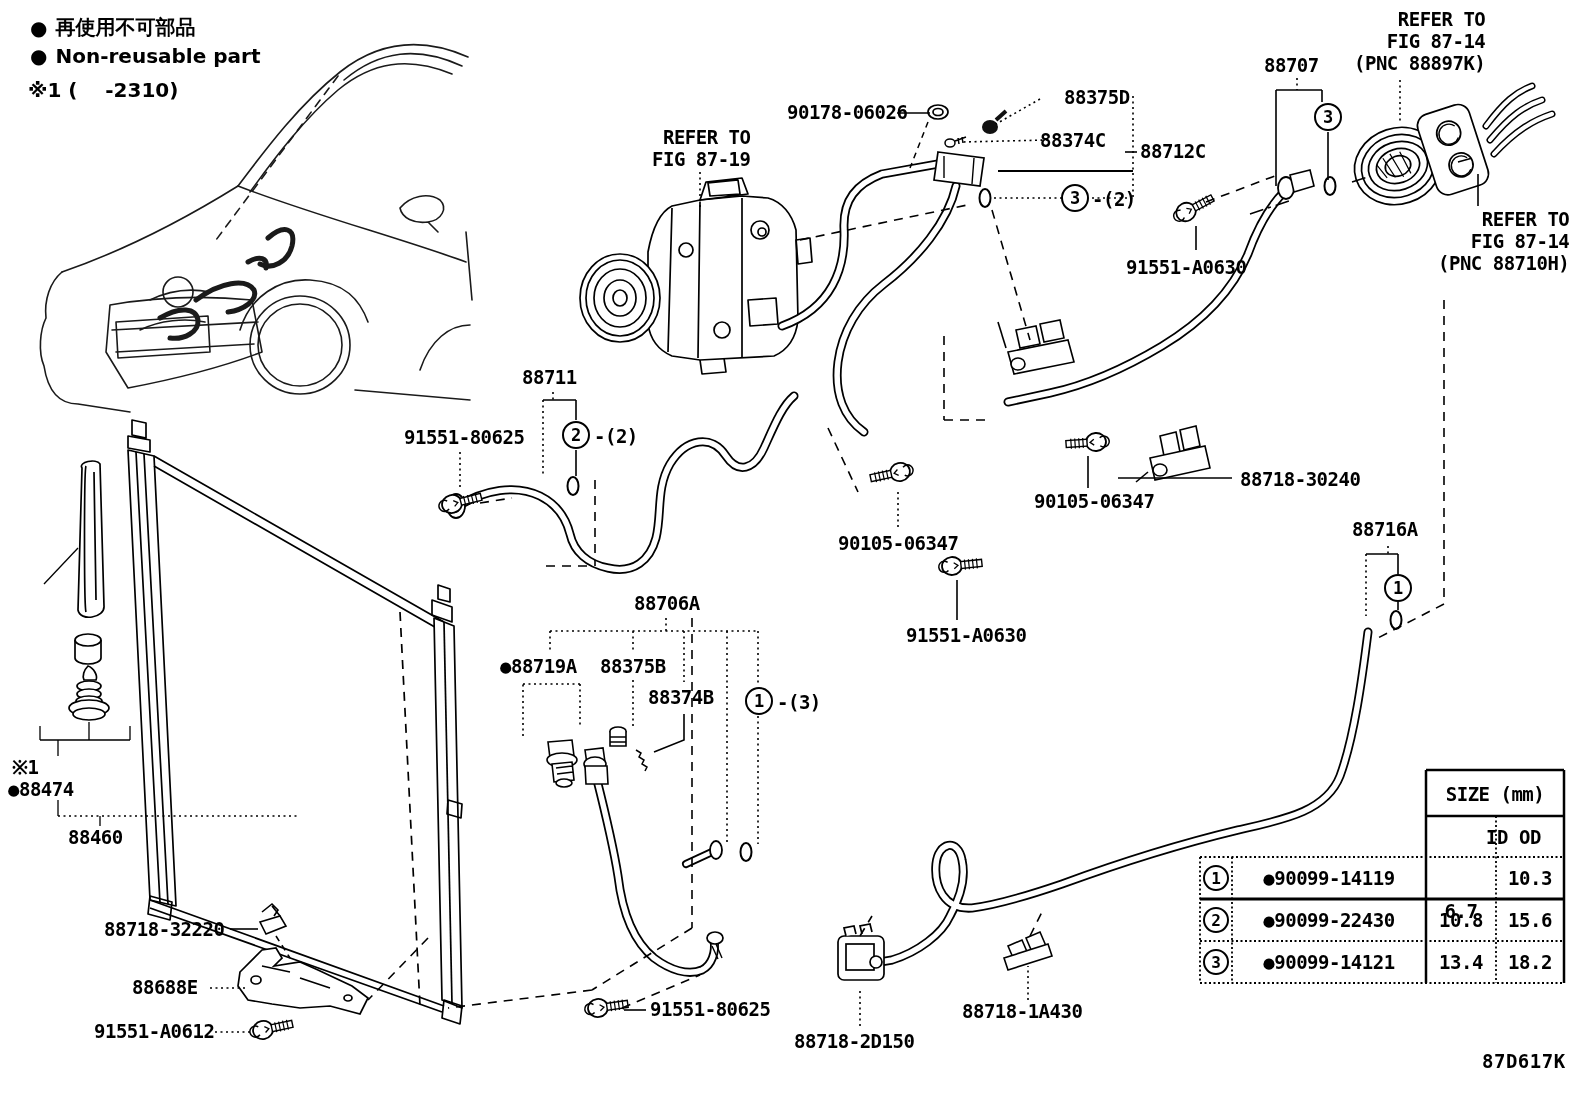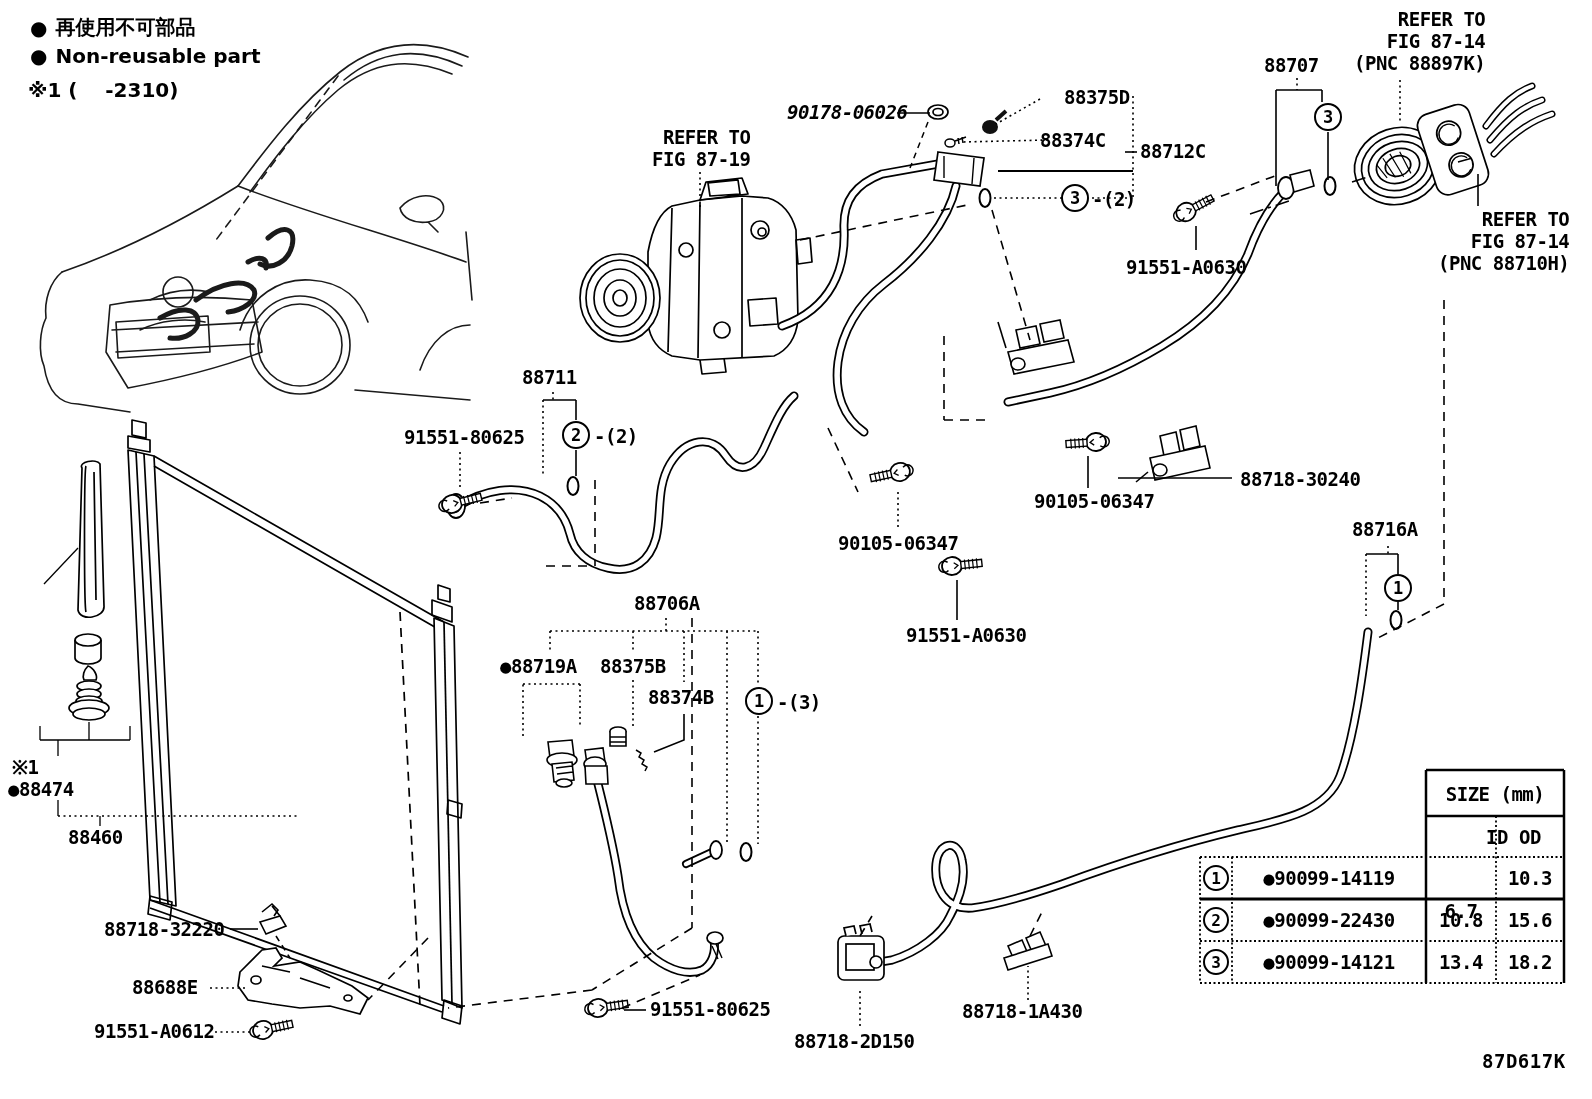--- a/index.html
+++ b/index.html
@@ -354,21 +354,21 @@
 
 <div class="ref" style="left:652px;top:126px;">REFER TO
 FIG 87-19</div>
 <div class="ref" style="left:1354px;top:8px;">REFER TO
 FIG 87-14
 (PNC 88897K)</div>
 <div class="ref" style="left:1438px;top:208px;">REFER TO
 FIG 87-14
 (PNC 88710H)</div>
 
-<div class="lbl" style="left:787px;top:101px;font-style:italic;">90178-06026</div>
+<div class="lbl" style="left:787px;top:101px;">90178-06026</div>
 <div class="lbl" style="left:1064px;top:86px;">88375D</div>
 <div class="lbl" style="left:1040px;top:129px;">88374C</div>
 <div class="lbl" style="left:1140px;top:140px;">88712C</div>
 <div class="lbl" style="left:1264px;top:54px;">88707</div>
 <div class="lbl" style="left:1126px;top:256px;">91551-A0630</div>
 <div class="lbl" style="left:522px;top:366px;">88711</div>
 <div class="lbl" style="left:404px;top:426px;">91551-80625</div>
 <div class="lbl" style="left:838px;top:532px;">90105-06347</div>
 <div class="lbl" style="left:1034px;top:490px;">90105-06347</div>
 <div class="lbl" style="left:1240px;top:468px;">88718-30240</div>

